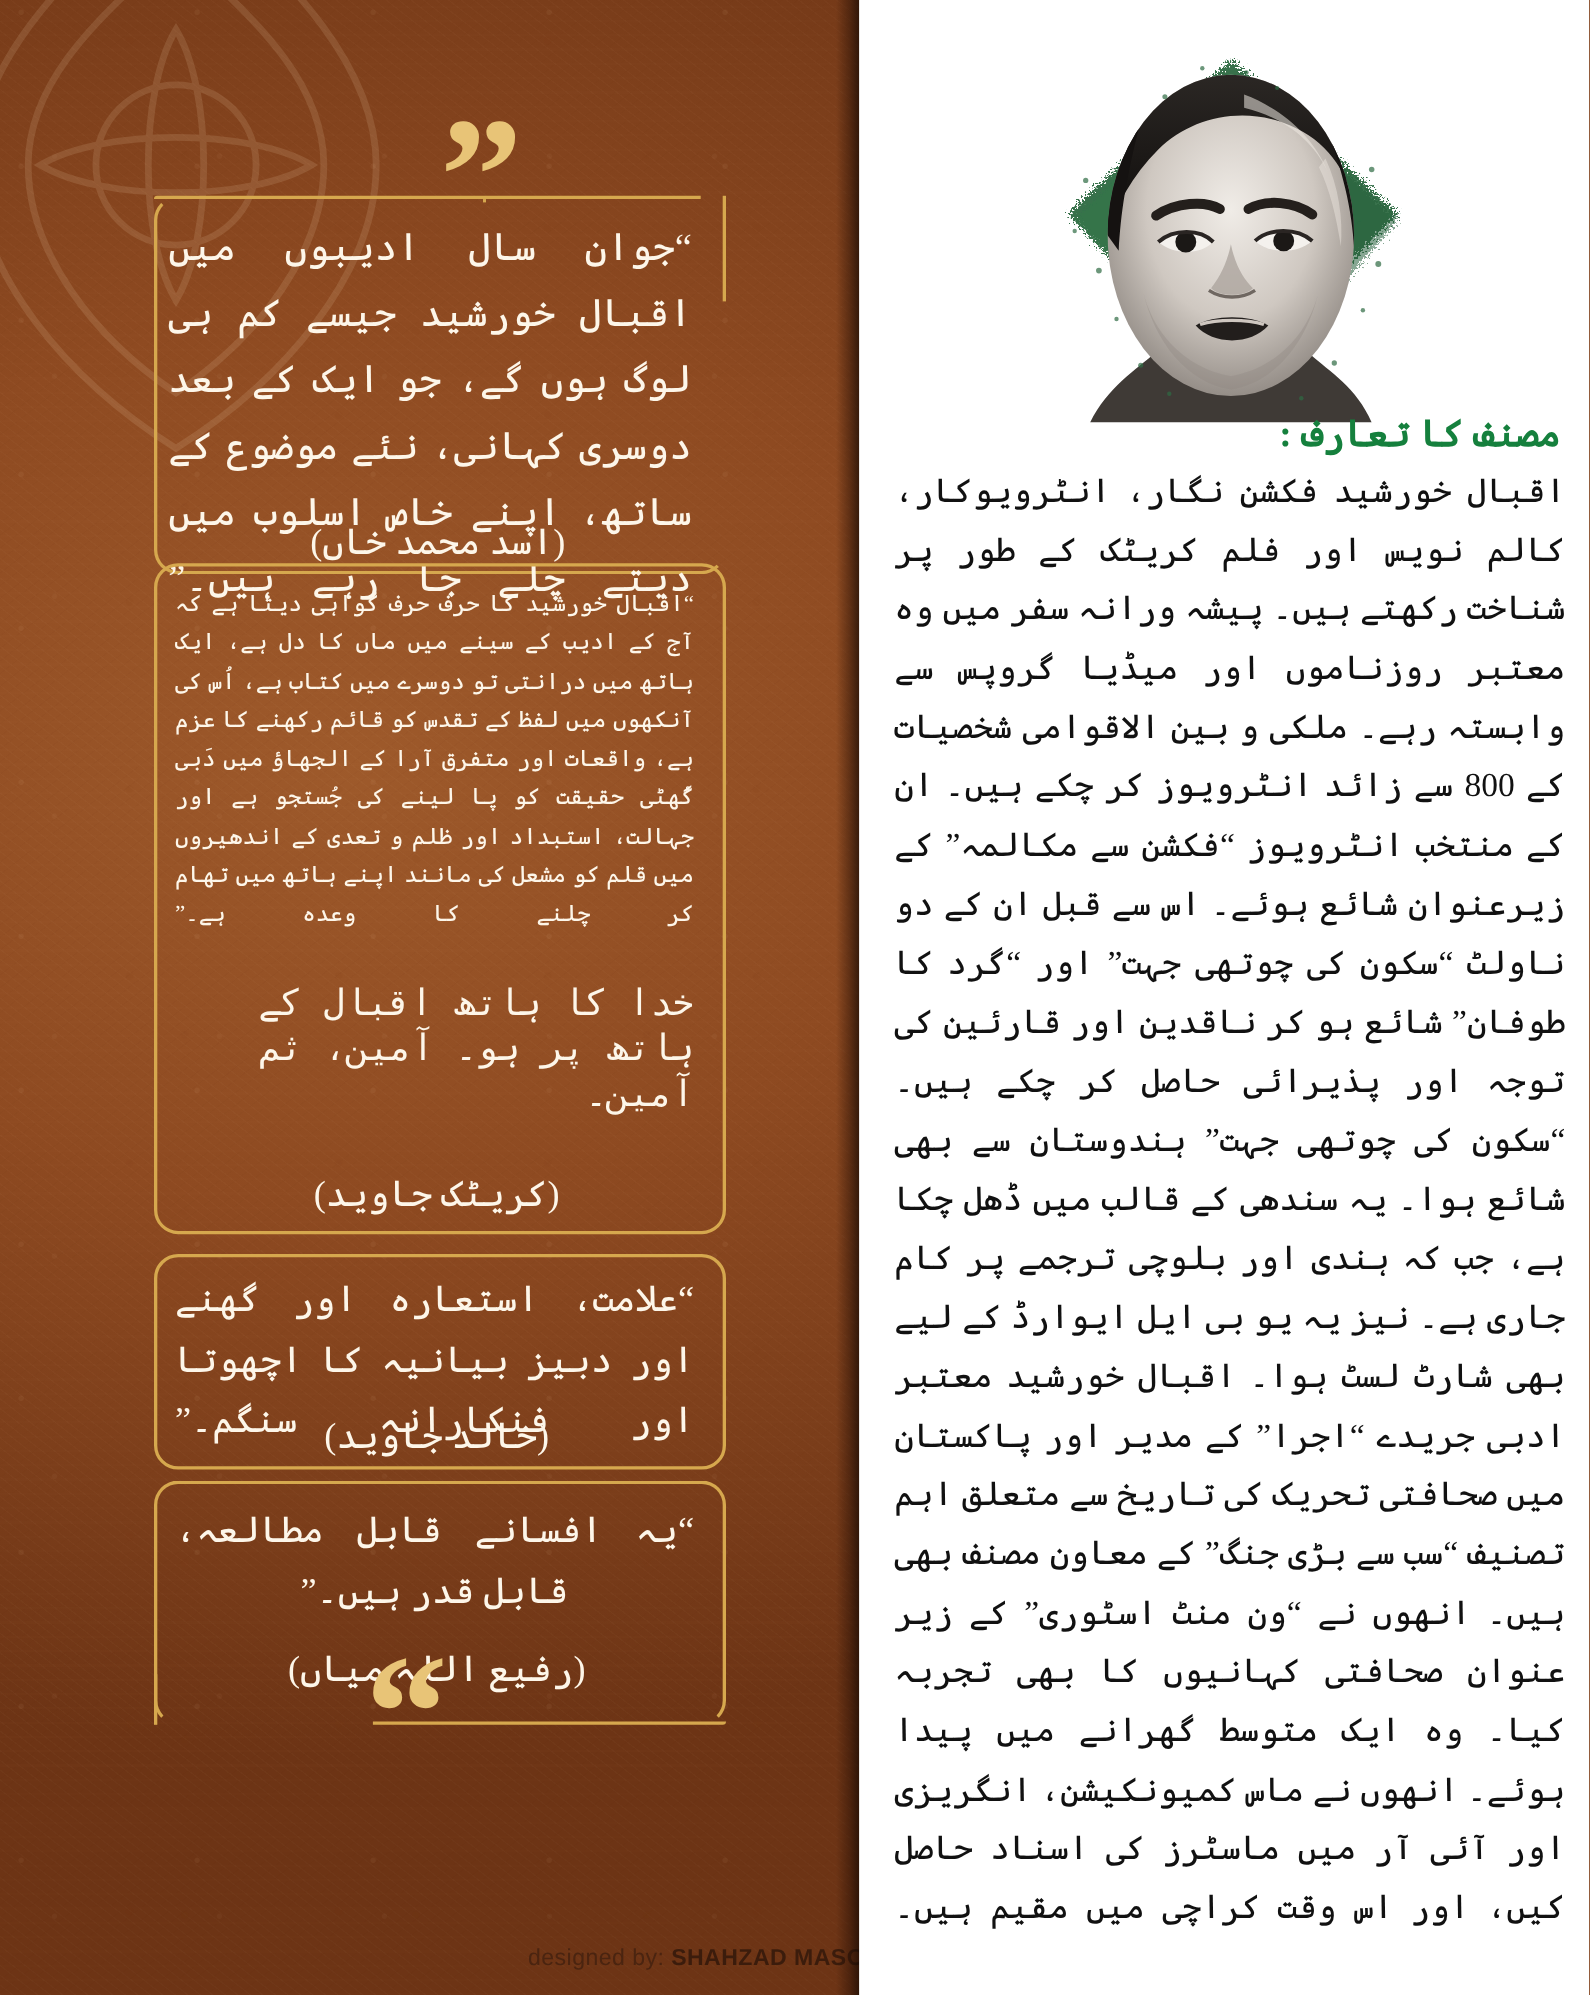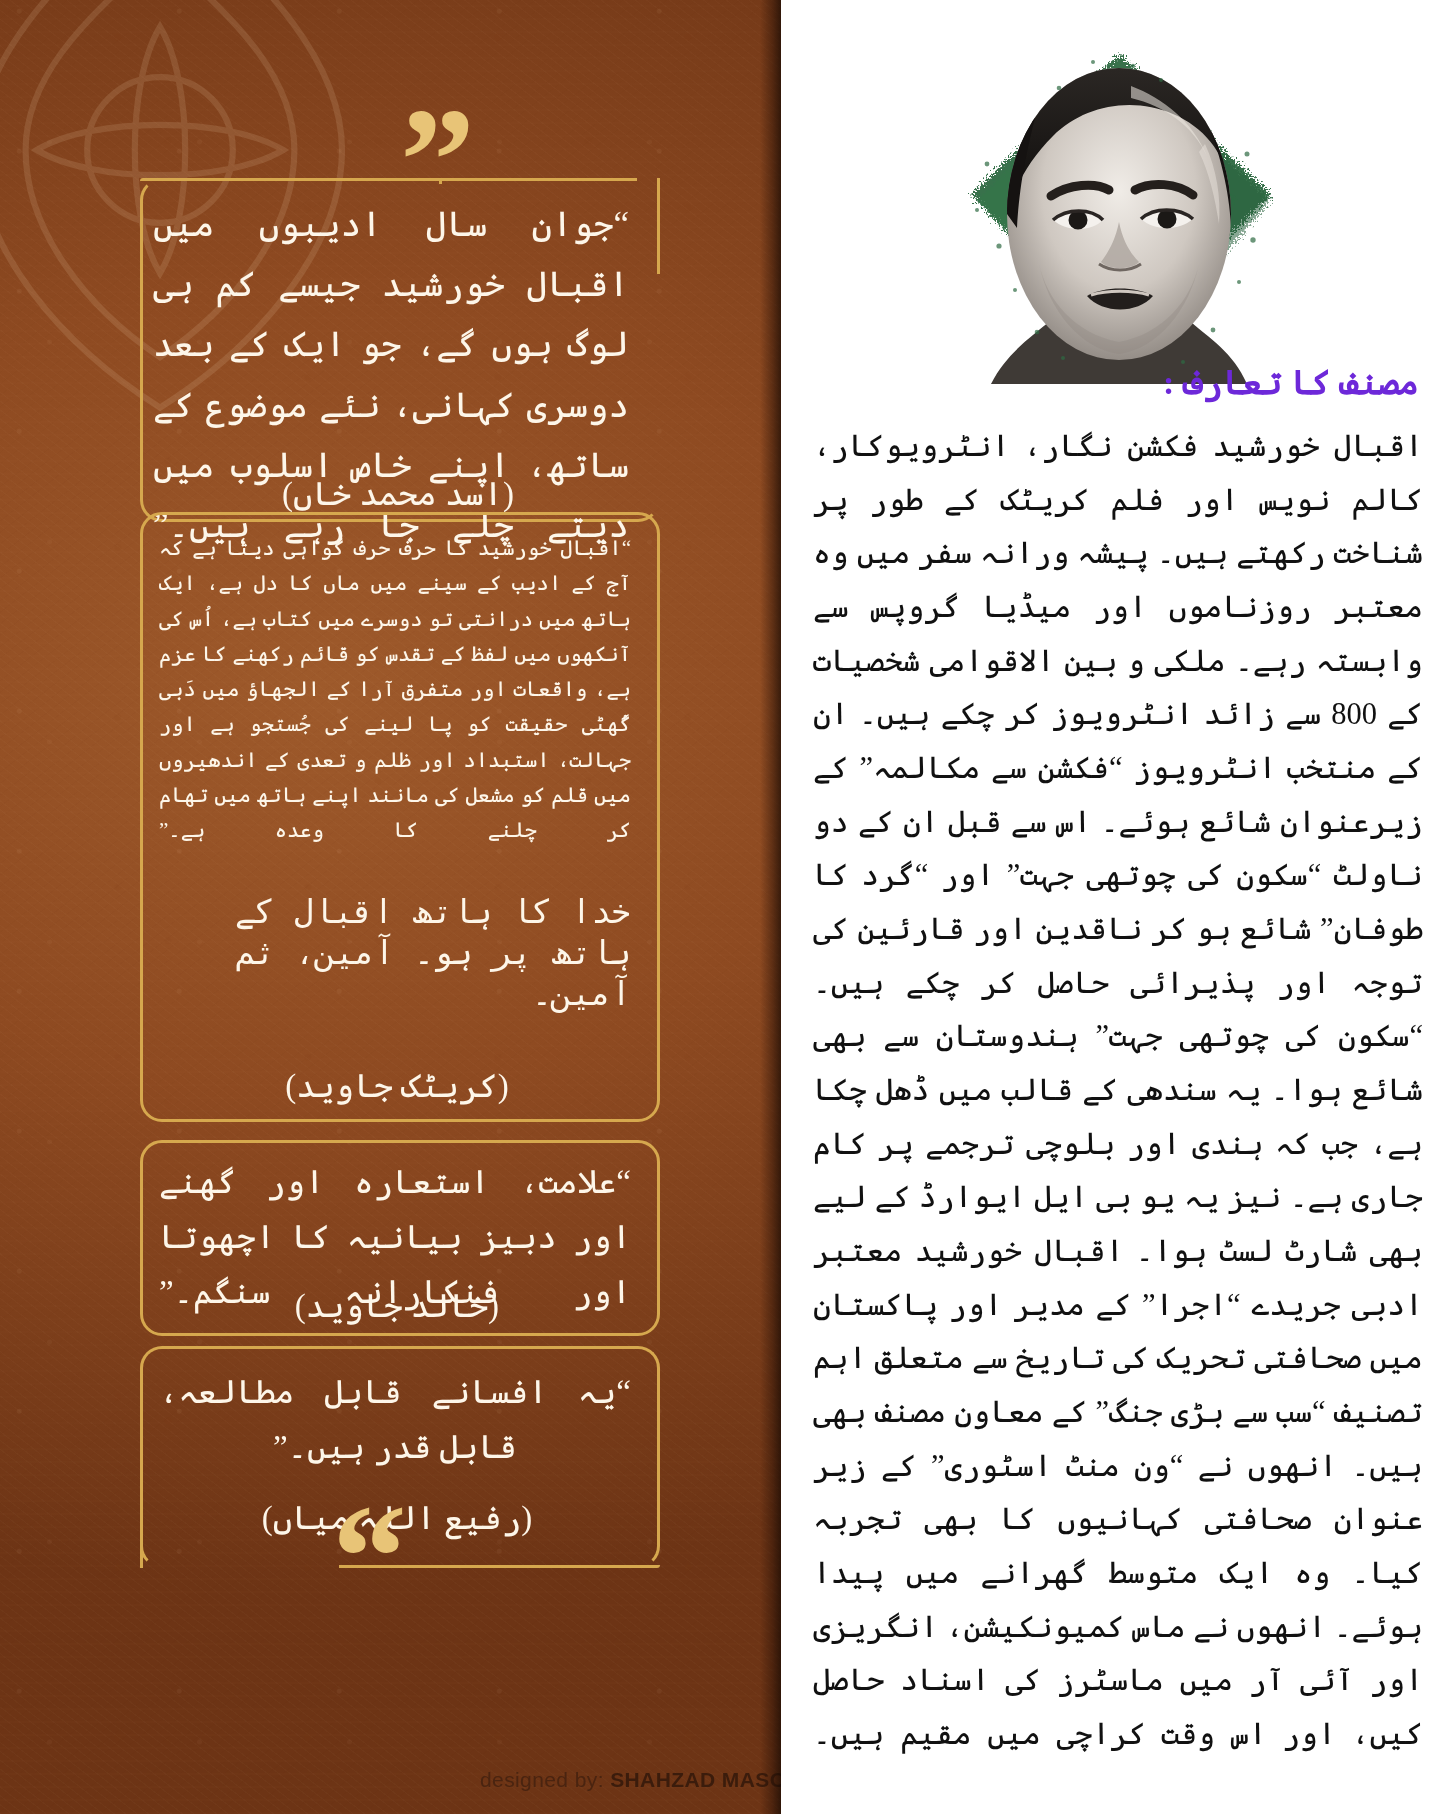--- a/index.html
+++ b/index.html
@@ -209,28 +209,28 @@
   
   #author-photo {
     position: absolute;
     left: 20px; top: 14px;
     width: 624px; height: 370px;
   }
   #author-photo svg { display: block; width: 100%; height: 100%; }
 
   #bio-heading {
     position: absolute;
-    right: 26px; top: 362px;
+    right: 26px; top: 373px;
     width: 610px;
     direction: rtl;
     text-align: right;
     font-family: "Liberation Serif", "DejaVu Serif", serif;
     font-size: 34px;
     font-weight: bold;
-    color: #6d28d9;
+    color: #15803d;
     letter-spacing: .4px;
   }
 
   #bio-body {
     position: absolute;
     right: 22px; left: 22px;
     top: 420px;
     direction: rtl;
     text-align: justify;
     text-align-last: justify;

